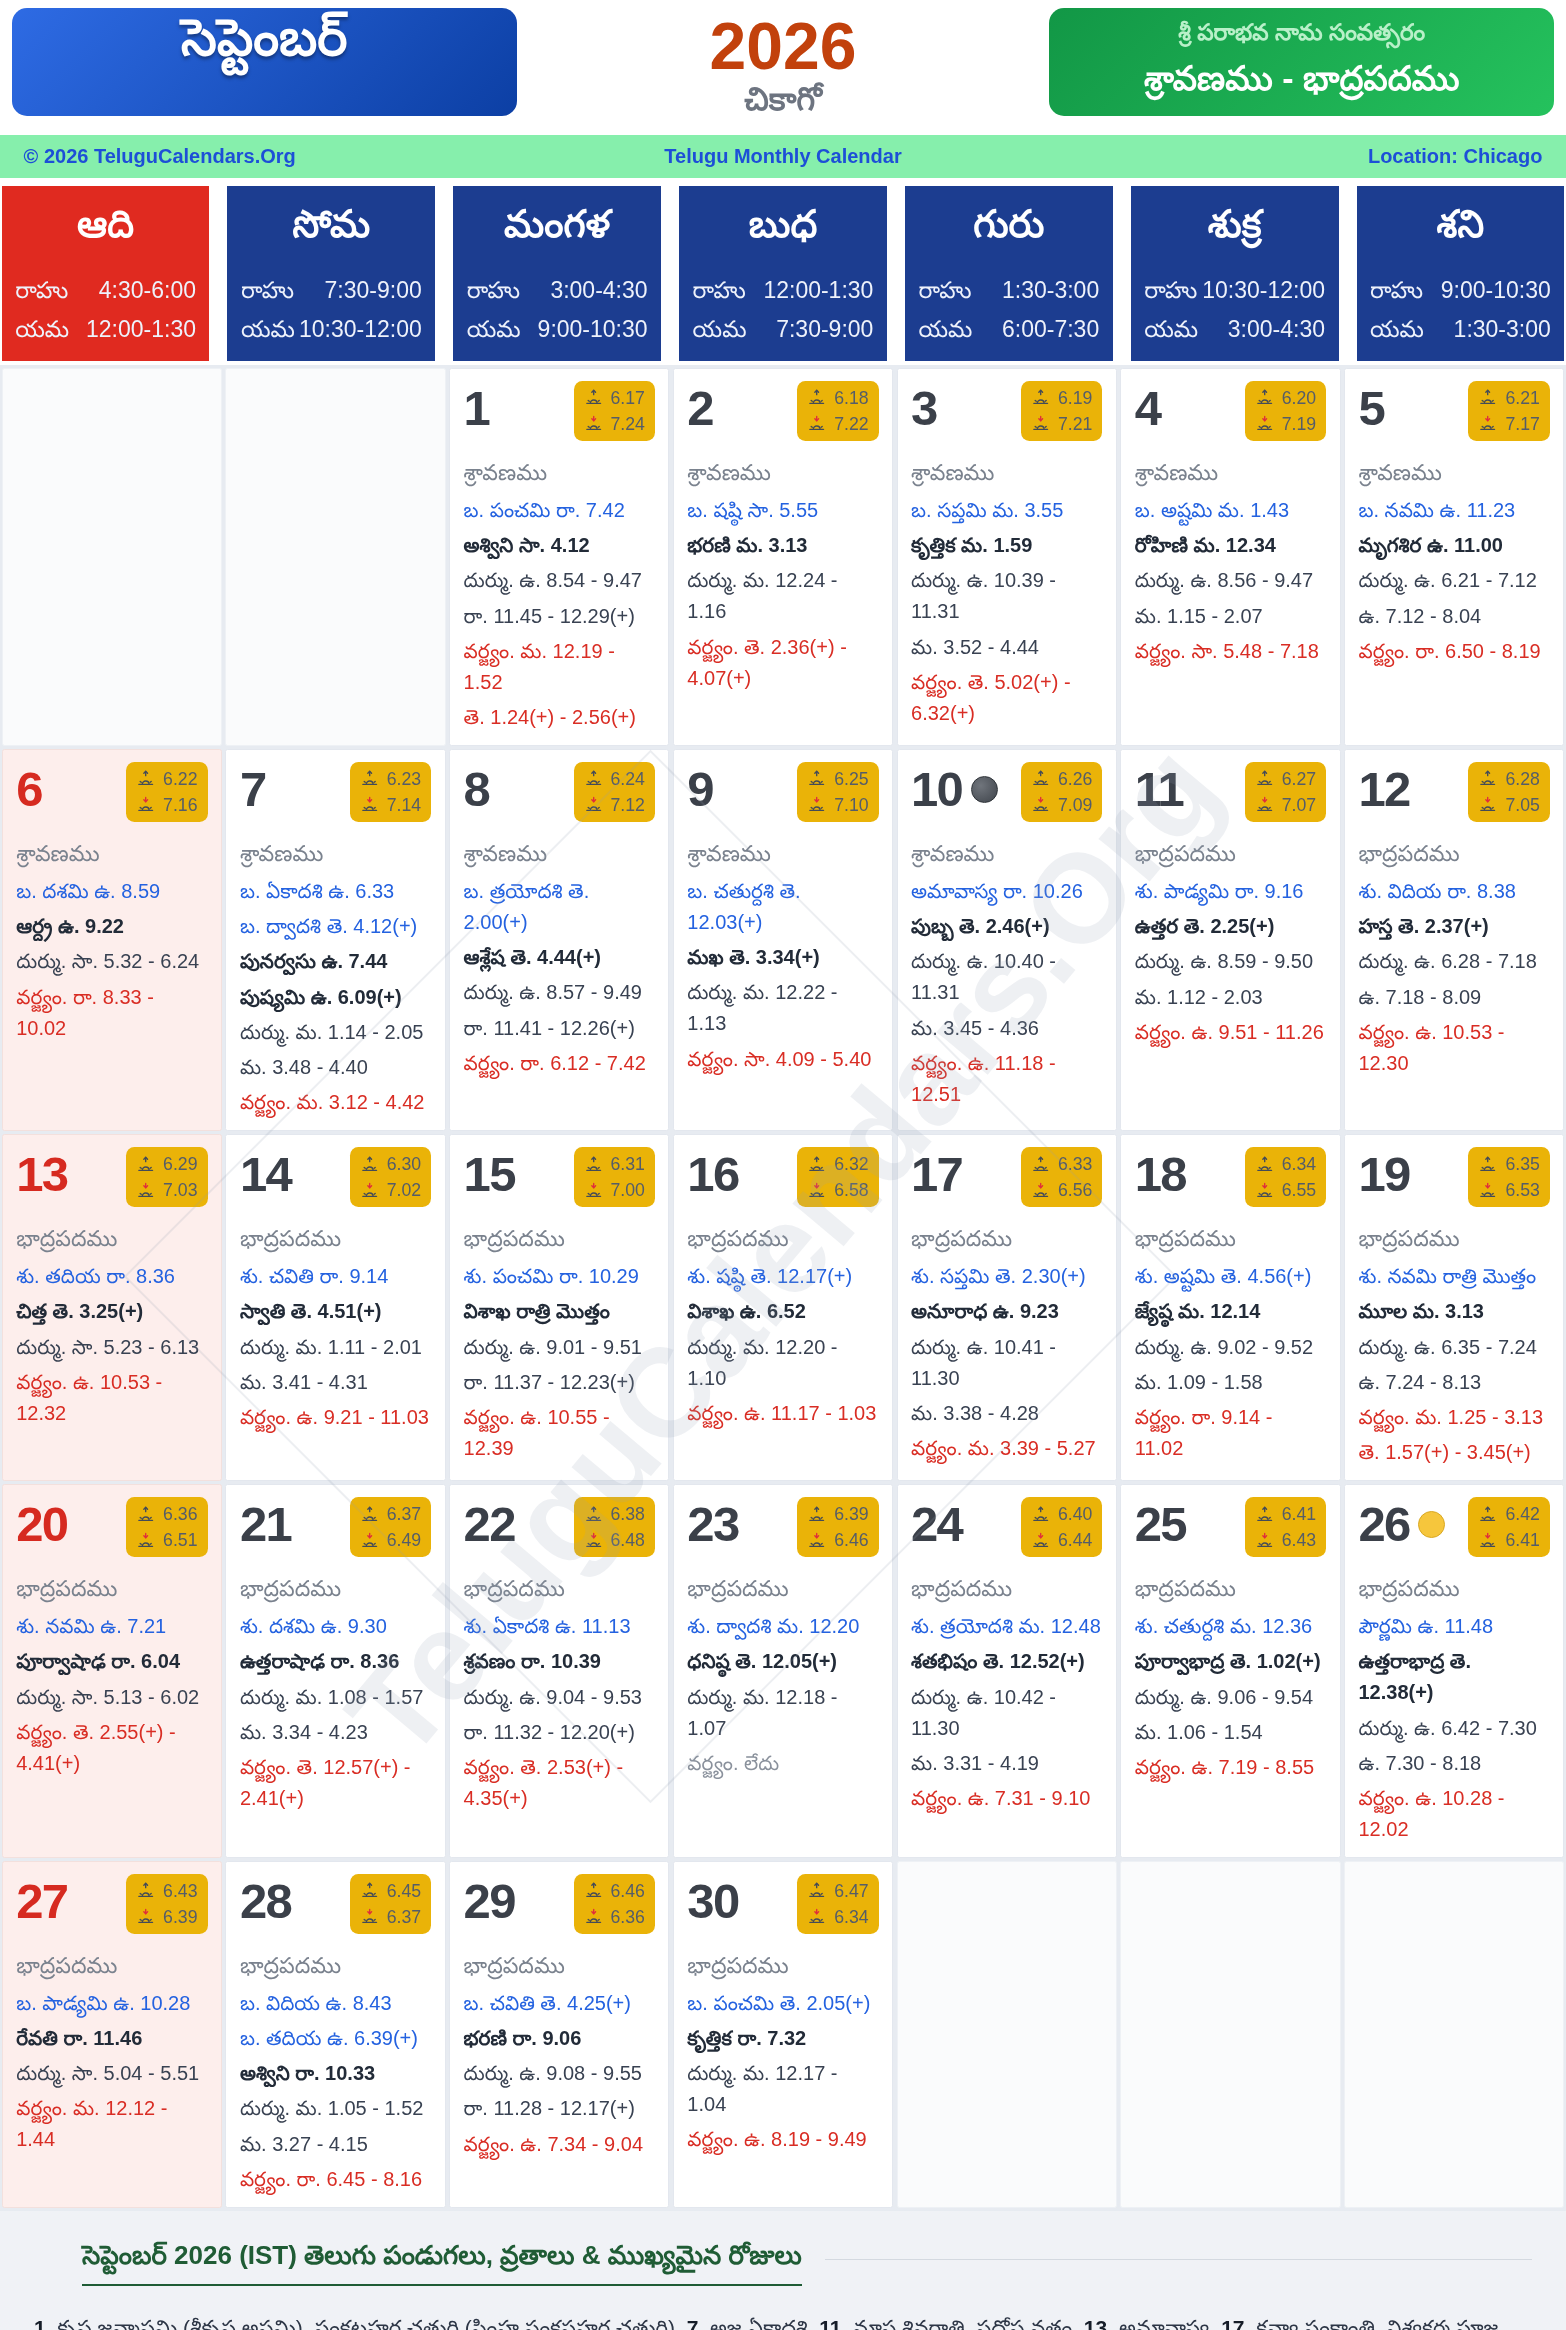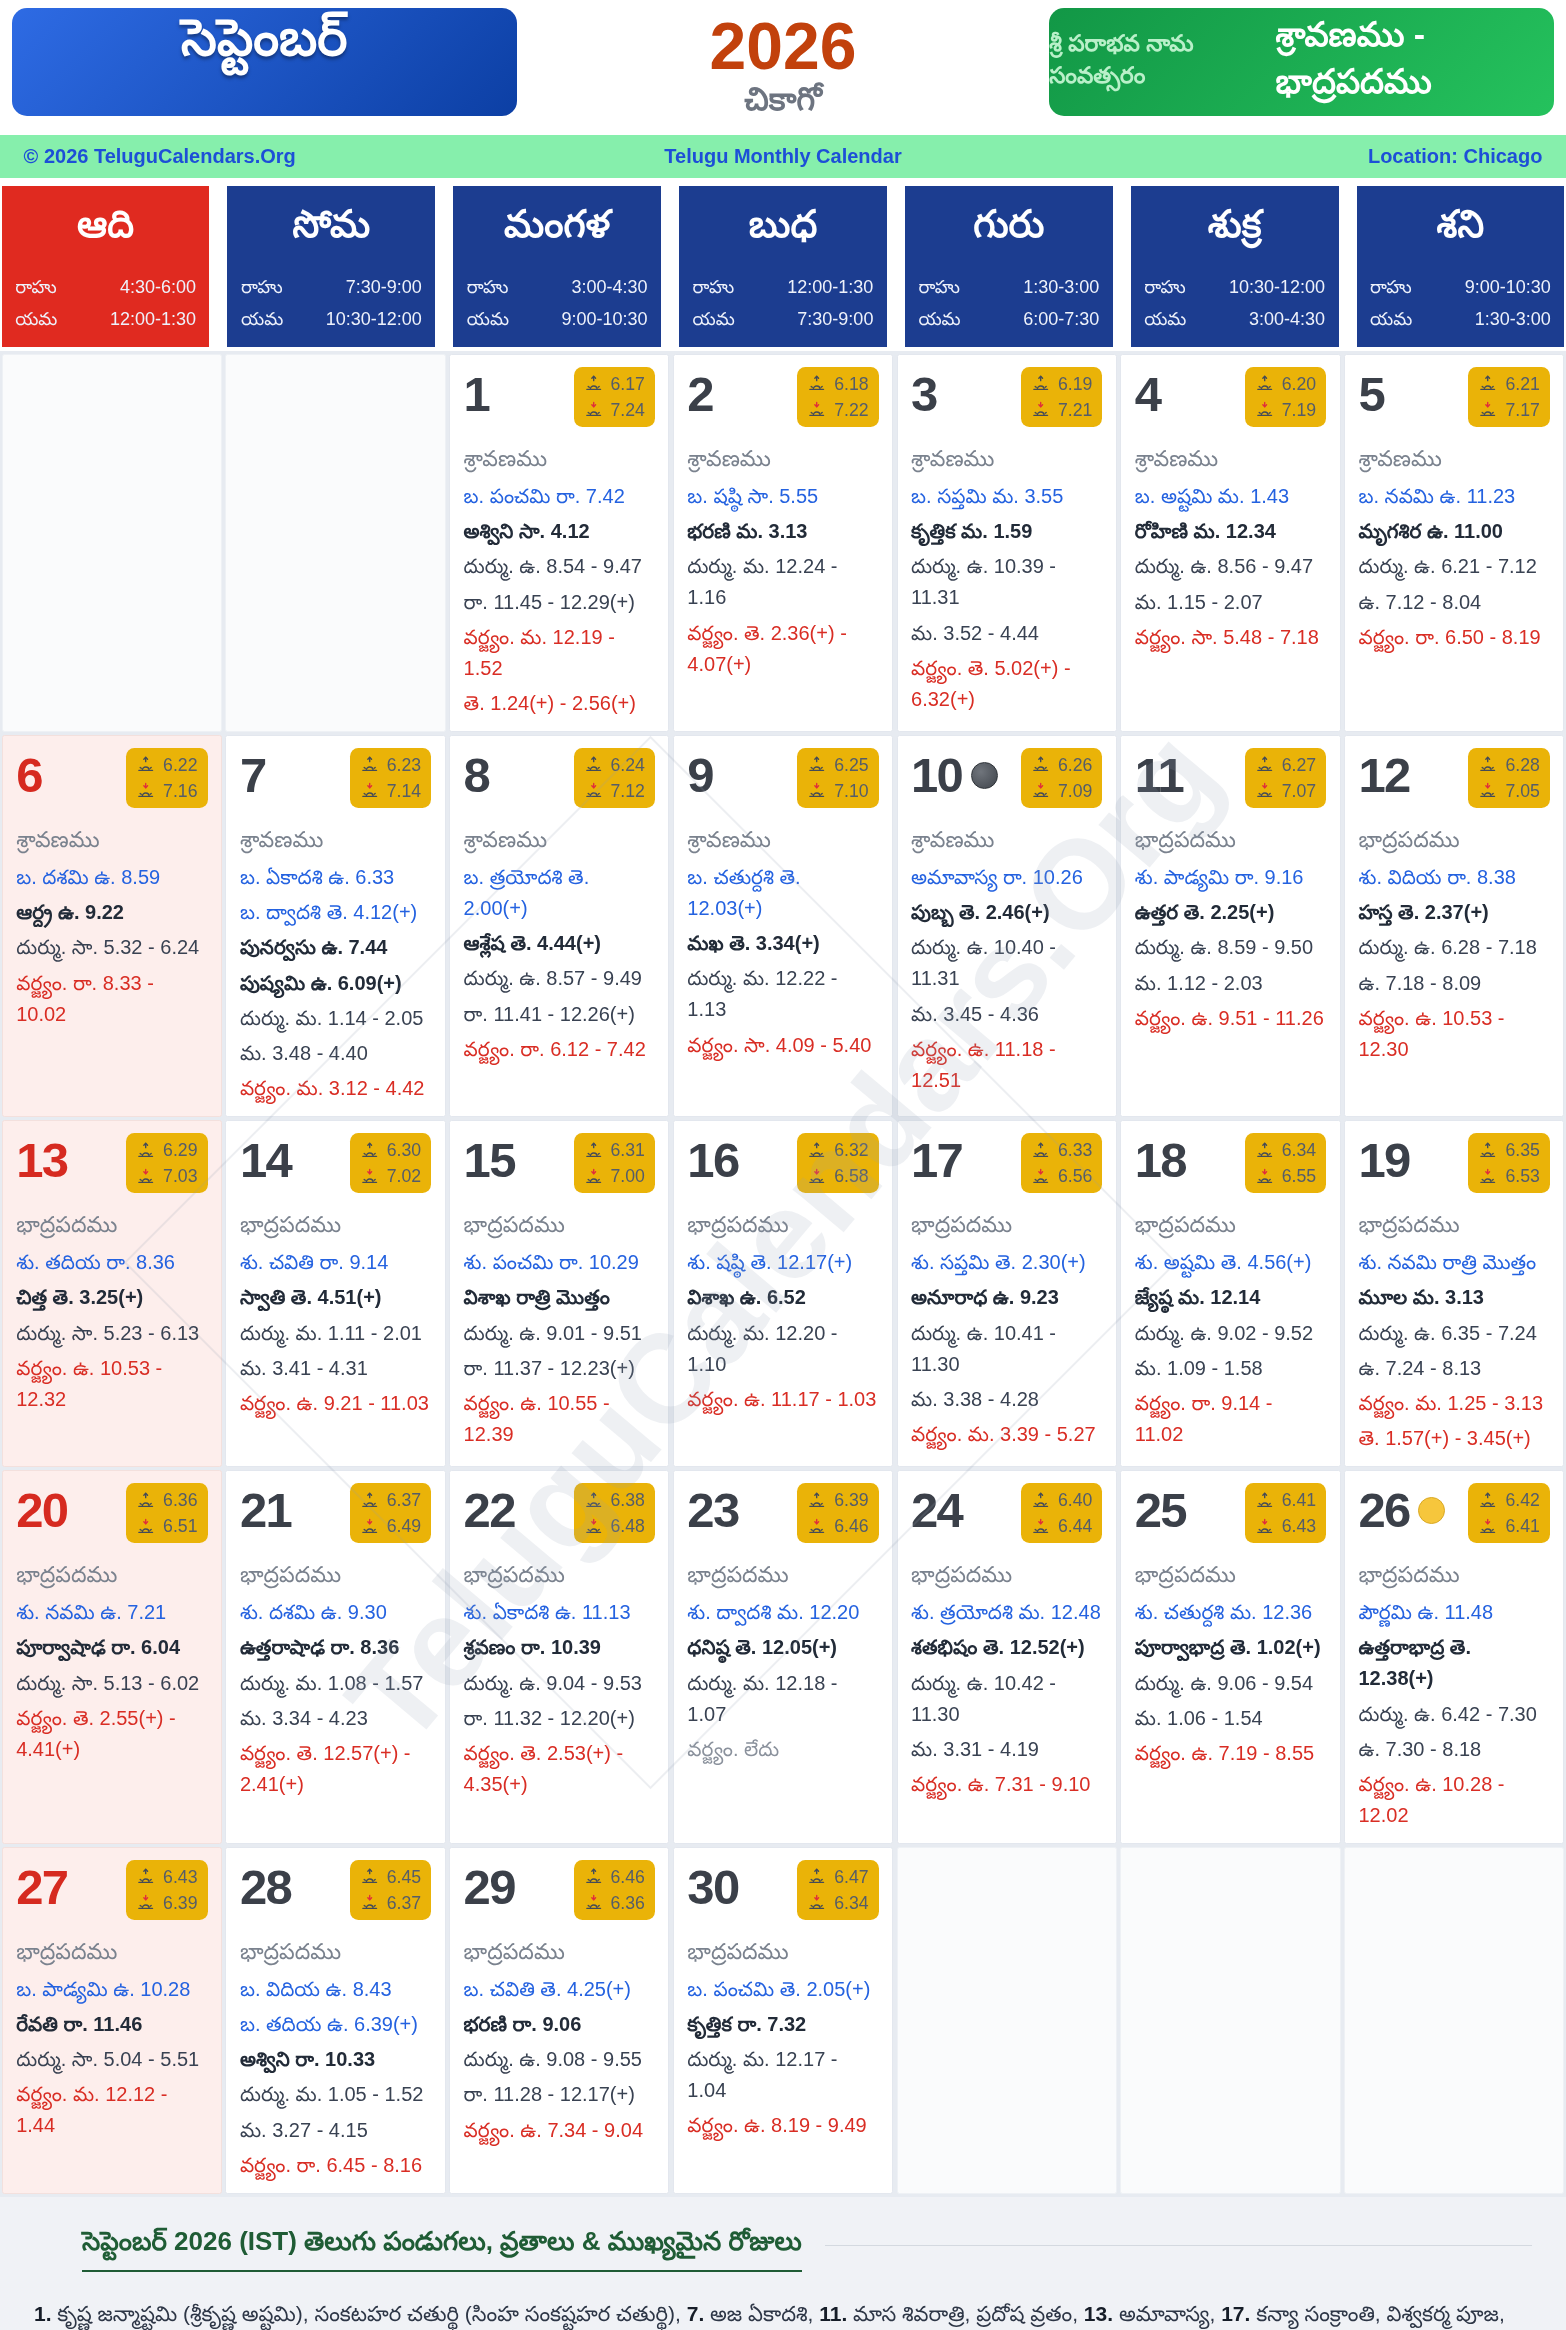--- a/index.html
+++ b/index.html
@@ -10,37 +10,37 @@
   .banner{display:flex;align-items:stretch;padding:8.4px 11.8px 0;gap:8.4px;}
   .month-box{width:505px;height:108px;border-radius:15px;
     background:linear-gradient(135deg,#2e6be4 0%,#0c3fa4 100%);
     display:flex;justify-content:center;
     color:#fff;font-size:51px;font-weight:800;text-shadow:0 2.5px 3.4px rgba(0,0,0,.35);}
   .year-wrap{flex:1;text-align:center;padding-top:3.4px;}
   .year-big{font-size:66px;font-weight:800;color:#c2410c;line-height:1.05;}
   .year-city{font-size:32px;color:#6d7480;font-weight:600;margin-top:0px;}
   .green-box{width:505px;height:108px;border-radius:15px;
     background:linear-gradient(135deg,#129746 0%,#25c25d 100%);
-    display:flex;flex-direction:row;align-items:center;justify-content:center;gap:8px;color:#fff;}
+    display:flex;flex-direction:column;align-items:center;justify-content:center;gap:8px;color:#fff;}
   .green-l1{font-size:23px;color:#b9f0c9;font-weight:600;}
   .green-l2{font-size:34px;font-weight:800;}
 
   
   .meta{margin-top:10px;background:#86efac;padding:10px 23.6px;display:flex;align-items:center;
     font-size:20px;color:#1d4fd7;font-weight:600;}
   .meta>span{flex:1;}
   .meta .c{text-align:center;}
   .meta .r{text-align:right;}
 
   
   .weekdays{margin-top:8.4px;display:grid;grid-template-columns:repeat(7,1fr);gap:18px;background:#fff;padding:0 1.7px;}
   .wh{background:#1c3d90;color:#fff;padding:10px 13.5px 13.5px;}
   .wh.sun{background:#e02a20;}
   .wh-name{text-align:center;font-size:38px;font-weight:700;margin:6.7px 0 22px;}
-  .wh-t{display:flex;justify-content:space-between;font-size:18px;margin-top:6.7px;color:#eef2fb;}
+  .wh-t{display:flex;justify-content:space-between;font-size:23px;margin-top:6.7px;color:#eef2fb;}
 
   
   .gridwrap{position:relative;margin-top:3.4px;}
   .grid{display:grid;grid-template-columns:repeat(7,1fr);gap:3.4px;background:#e7ebf1;padding:3.4px 1.7px;}
   .cell{background:#fff;border:0.8px solid #e3e7ee;border-radius:2.5px;padding:11.8px 13.5px;min-height:305px;}
   .cell.sun{background:#fdeeec;border-color:#f3e0dd;}
   .cell.empty{background:#fafbfc;border-color:#eef1f5;}
   .cell-top{display:flex;justify-content:space-between;align-items:flex-start;}
   .dnum{font-size:49px;font-weight:800;color:#3b4049;letter-spacing:-1.7px;line-height:1;display:flex;align-items:center;gap:8.4px;margin-top:3.4px;}
   .cell.sun .dnum{color:#d62a20;}

